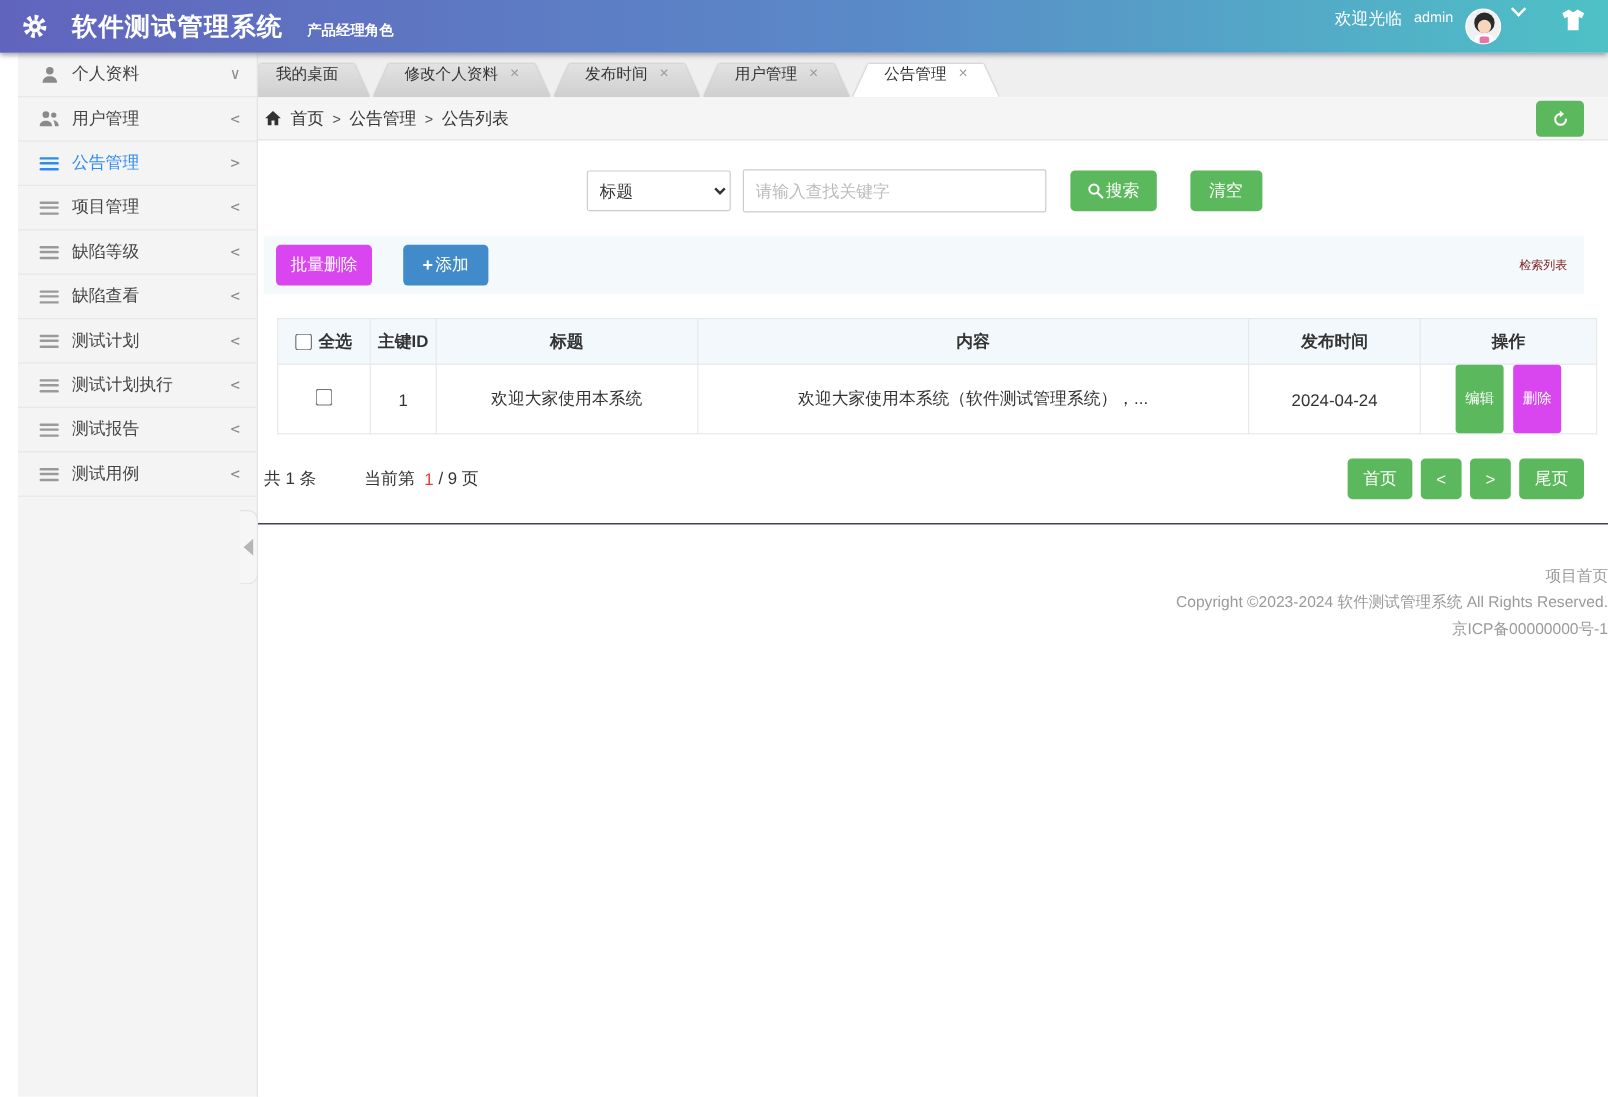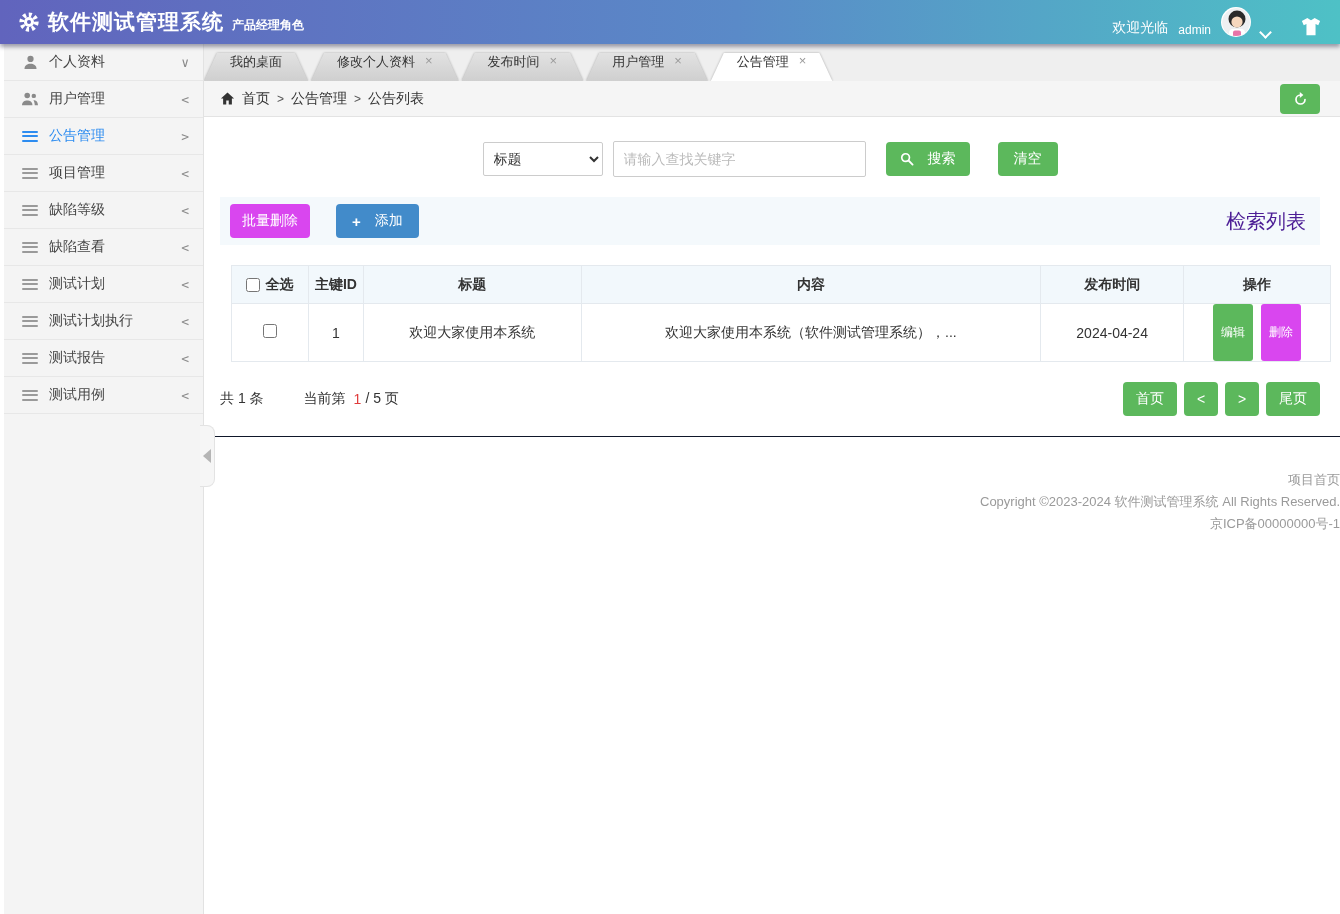--- a/index.html
+++ b/index.html
@@ -4,33 +4,33 @@
 <style>
   * { margin:0; padding:0; box-sizing:border-box; }
   html,body { width:1340px; height:914px; font-family:"Liberation Sans","DejaVu Sans",sans-serif; background:#fff; overflow:hidden; }
   .app { position:relative; width:1340px; height:914px; background:#fff; }
 
   
   .header { position:absolute; top:0; left:0; width:1340px; height:44px;
     background:linear-gradient(90deg,#6164bd 0%,#5a8ac8 55%,#4ec1c6 100%);
     display:flex; align-items:center; padding:0 18px; color:#fff; z-index:30;
     box-shadow:0 3px 4px rgba(50,50,80,.45); }
-  .brand { display:flex; align-items:baseline; gap:8px;font-family:Liberation Mono, monospace; }
+  .brand { display:flex; align-items:baseline; gap:20px;font-family:Liberation Mono, monospace; }
   .brand .gear { align-self:center; display:flex; }
   .brand-title { font-size:21px; font-weight:bold; letter-spacing:1px; }
   .brand-sub { font-size:12px; font-weight:bold; }
-  .header-right { margin-left:auto; display:flex; align-items:flex-end; gap:10px; }
+  .header-right { margin-left:auto; display:flex; align-items:flex-start; gap:10px; }
   .welcome { font-size:14px; }
   .uname { font-size:12px; }
   .avatar { width:30px; height:30px; border-radius:50%; overflow:hidden; background:#fff; border:1px solid rgba(255,255,255,.6); }
   .chev-down { width:9px; height:9px; border-right:2px solid #fff; border-bottom:2px solid #fff; transform:rotate(45deg); margin:-4px 2px 0 0; }
   .tshirt { margin-left:18px; display:flex; }
 
   
-  .sidebar { position:absolute; top:44px; left:4px; width:200px; height:870px; background:#f4f4f4; border-right:1px solid #e2e2e2; z-index:10; }
+  .sidebar { position:absolute; top:44px; left:15px; width:200px; height:870px; background:#f4f4f4; border-right:1px solid #e2e2e2; z-index:10; }
   .side-item { height:37px; display:flex; align-items:center; padding:0 14px 0 16px; border-bottom:1px solid #e7e7e7; cursor:pointer; color:#444; font-size:14px; }
   .side-item .sicon { width:20px; margin-right:9px; display:flex; align-items:center; justify-content:center; }
   .side-item .slabel { flex:1; }
   .side-item .schev { color:#8a8a8a; font-size:13px; font-family:"DejaVu Sans Mono",monospace; }
   .side-item.active .slabel { color:#2d8cf0; }
   .side-item.active .bars i { background:#2d8cf0; }
   .bars i { display:block; width:16px; height:2px; background:#9a9a9a; border-radius:1px; margin:2.5px 0; }
   .side-svg { fill:#8a8a8a; }
 
   
@@ -56,33 +56,33 @@
     display:flex; align-items:center; padding:0 20px; font-size:14px; color:#333; gap:7px; }
   .crumbbar .sep { color:#555; font-size:12px; }
   .crumb { cursor:pointer; }
   .refresh-btn { position:absolute; right:20px; top:3px; width:40px; height:30px; background:#5cb85c; border:none; border-radius:4px; cursor:pointer; display:flex; align-items:center; justify-content:center; }
 
   
   .searchrow { display:flex; justify-content:center; align-items:center; gap:10px; margin-top:24px; }
   .sel { width:120px; height:34px; border:1px solid #ccc; border-radius:2px; font-size:14px; color:#333; padding:0 6px; background:#fff; }
   .kw { width:253px; height:36px; border:1px solid #ccc; border-radius:2px; font-size:14px; padding:0 10px; color:#333; }
   .kw::placeholder { color:#bbb; }
-  .btn { border:none; border-radius:4px; color:#fff; font-size:14px; cursor:pointer; display:inline-flex; align-items:center; gap:14px; }
+  .btn { border:none; border-radius:4px; color:#fff; font-size:14px; cursor:pointer; display:inline-flex; align-items:center; gap:2px; }
   .btn-green { background:#5cb85c; }
   .btn-red { background:#d946ef; }
   .btn-blue { background:#428bca; }
   .btn-search { padding:8px 14px; margin-left:10px; }
   .btn-clear { padding:8px 16px; margin-left:18px; }
 
   
   .toolbar { margin:20px 20px 0 20px; background:#f4f9fc; padding:7px 10px; display:flex; align-items:center; }
   .btn-batch { padding:8px 12px; }
   .btn-add { padding:8px 16px; margin-left:26px; }
   .plus { font-size:15px; font-weight:bold; }
-  .list-label { margin-left:auto; font-size:20px; color:#4c1d95; padding-right:4px; }
+  .list-label { margin-left:auto; font-size:10px; color:#7f1d1d; padding-right:4px; }
 
   
   table.grid { margin:20px 20px 0 31px; width:1100px; border-collapse:collapse; font-size:14px; color:#333; }
   .grid th, .grid td { border:1px solid #e4e9ee; text-align:center; }
   .grid thead th { background:#f2f8fc; height:38px; font-weight:bold; }
   .grid tbody td { background:#fff; height:40px; }
   .grid th.selcol { }
   .selwrap { display:flex; align-items:center; justify-content:center; gap:5px; }
   input[type=checkbox] { width:14px; height:14px; }
   .mini { border:none; border-radius:3px; color:#fff; font-size:12px; padding:20px 8px; cursor:pointer; }
@@ -374,21 +374,21 @@
             <button class="mini btn-red">删除</button>
           </td>
         </tr>
       </tbody>
     </table>
 
     <div class="pagerow">
       <span class="pg-total">共 1 条</span>
       <span>当前第</span>
       <span class="pg-red">1</span>
-      <span class="pg-suffix">/ 5 页</span>
+      <span class="pg-suffix">/ 9 页</span>
       <span class="pg-btns">
         <button class="pg-btn wide">首页</button>
         <button class="pg-btn">&lt;</button>
         <button class="pg-btn">&gt;</button>
         <button class="pg-btn wide">尾页</button>
       </span>
     </div>
 
     <div class="footer">
       <div>项目首页</div>

